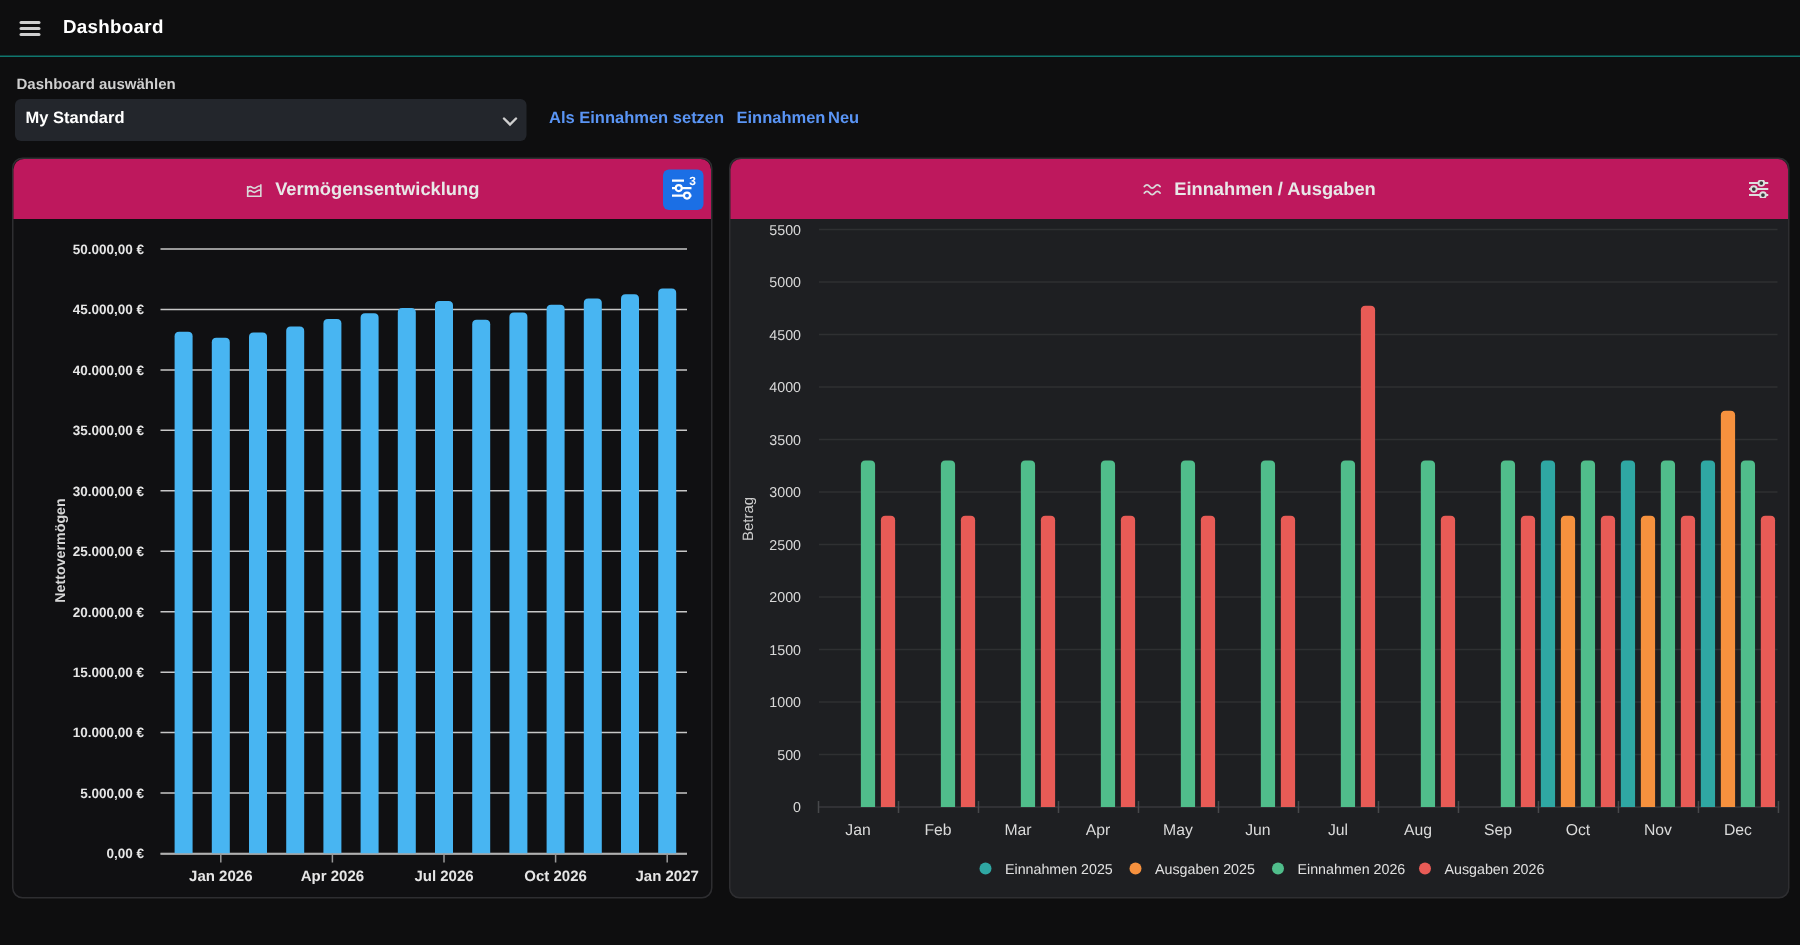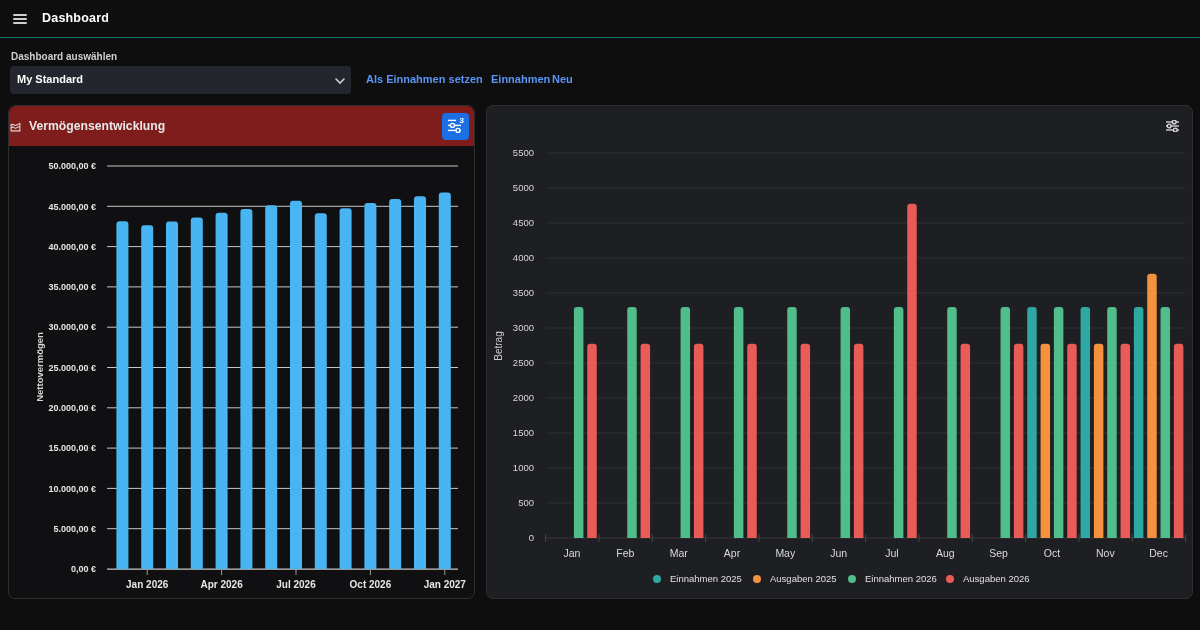--- a/index.html
+++ b/index.html
@@ -6,21 +6,21 @@
 .burger{position:absolute;left:13px;top:14px;width:14px;height:10px;display:flex;flex-direction:column;justify-content:space-between}
 .burger span{display:block;height:2px;background:#cfcfcf;border-radius:1px}
 .title{position:absolute;left:42px;top:11px;font-size:12.5px;font-weight:bold;color:#fff;letter-spacing:.2px}
 .sel-label{position:absolute;left:11px;top:51px;font-size:10px;font-weight:bold;color:#cfcfcf}
 .select{position:absolute;left:10px;top:66px;width:341px;height:28px;background:#23262c;border-radius:4px;color:#fff}
 .select .txt{position:absolute;left:7px;top:7px;font-size:11px;font-weight:bold;color:#fff}
 .select svg{position:absolute;right:5px;top:10px}
 .lnk{position:absolute;top:73px;font-size:11px;font-weight:bold;color:#5a95f5}
 .card{position:absolute;top:105px;background:#101012;border:1px solid #2e2e31;border-radius:7px}
 .card.right{background:#1e1f22}
-.chead{position:absolute;top:0;left:0;right:0;height:40px;background:#7f1d1d;border-radius:7px 7px 0 0;display:flex;align-items:center;justify-content:flex-start;gap:7px}
+.chead{position:absolute;top:0;left:0;right:0;height:40px;background:#be185d;border-radius:7px 7px 0 0;display:flex;align-items:center;justify-content:center;gap:7px}
 .chead .t{font-size:12.2px;font-weight:bold;color:#e8e8e8}
 .bluebtn{position:absolute;right:5px;top:7px;width:27px;height:27px;background:#1b6fe5;border-radius:4px}
 .badge{position:absolute;right:5px;top:3px;font-size:8px;font-weight:bold;color:#fff}
 .csvg{position:absolute;left:0;top:40px}
 </style></head><body>
 <div class="topbar">
   <div class="burger">
       <span></span>
       <span></span>
       <span></span>
@@ -103,20 +103,26 @@
         <text x="287.0" y="441.5" text-anchor="middle" font-size="10" font-weight="bold" fill="#e6e6e6">Jul 2026</text>
         <line x1="361.4" y1="423.0" x2="361.4" y2="429.0" stroke="#9a9a9a" stroke-width="1"></line>
         <text x="361.4" y="441.5" text-anchor="middle" font-size="10" font-weight="bold" fill="#e6e6e6">Oct 2026</text>
         <line x1="435.8" y1="423.0" x2="435.8" y2="429.0" stroke="#9a9a9a" stroke-width="1"></line>
         <text x="435.8" y="441.5" text-anchor="middle" font-size="10" font-weight="bold" fill="#e6e6e6">Jan 2027</text>
         <text x="34" y="221" text-anchor="middle" font-size="9.5" font-weight="bold" fill="#d6d6d6" transform="rotate(-90 34 221)">Nettovermögen</text>
       </svg></div>
 </div>
 
 <div class="card right" style="left:486px;width:707px;height:494px">
+  <div class="chead">
+    <svg width="14" height="13" viewBox="0 0 16 15">
+        <path d="M1 5 Q3 2.5 5 5 T9 5 Q11 2.5 13 5 M1 10 Q3 7.5 5 10 T9 10 Q11 7.5 13 10" fill="none" stroke="#d9d9d9" stroke-width="1.5" stroke-linecap="round"></path>
+      </svg>
+    <span class="t">Einnahmen / Ausgaben</span>
+  </div>
   <svg width="13" height="12" viewBox="0 0 13 12" style="position:absolute;right:13px;top:14px">
     <line x1="0" y1="2" x2="13" y2="2" stroke="#dedede" stroke-width="1.3"></line>
       <circle cx="8.2" cy="2" r="1.9" fill="#39393b" stroke="#dedede" stroke-width="1.3"></circle>
     <line x1="0" y1="6" x2="13" y2="6" stroke="#dedede" stroke-width="1.3"></line>
       <circle cx="3.2" cy="6" r="1.9" fill="#39393b" stroke="#dedede" stroke-width="1.3"></circle>
     <line x1="0" y1="10" x2="13" y2="10" stroke="#dedede" stroke-width="1.3"></line>
       <circle cx="9.3" cy="10" r="1.9" fill="#39393b" stroke="#dedede" stroke-width="1.3"></circle>
   </svg>
   <div class="csvg"><svg width="707" height="453" viewBox="0 0 707 453" font-family="Liberation Sans, sans-serif">
         <line x1="59" y1="392.00" x2="698" y2="392.00" stroke="#38393c" stroke-width="1"></line>

